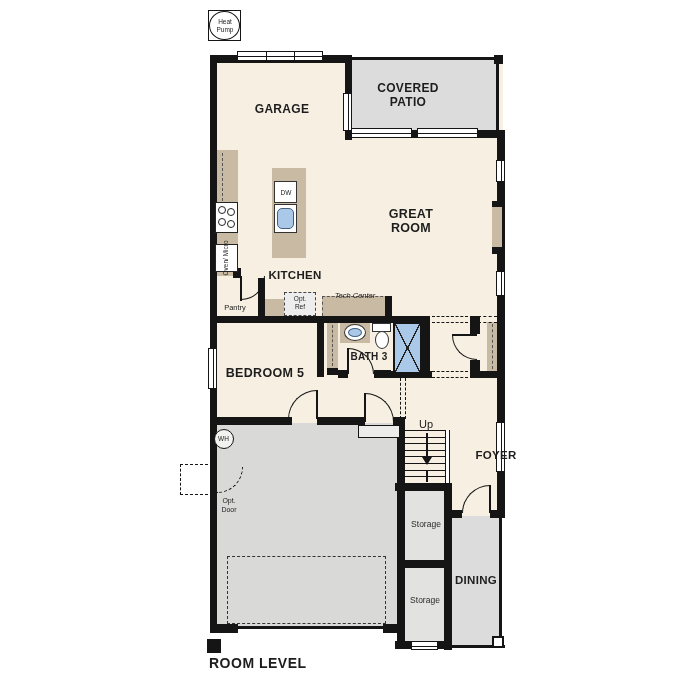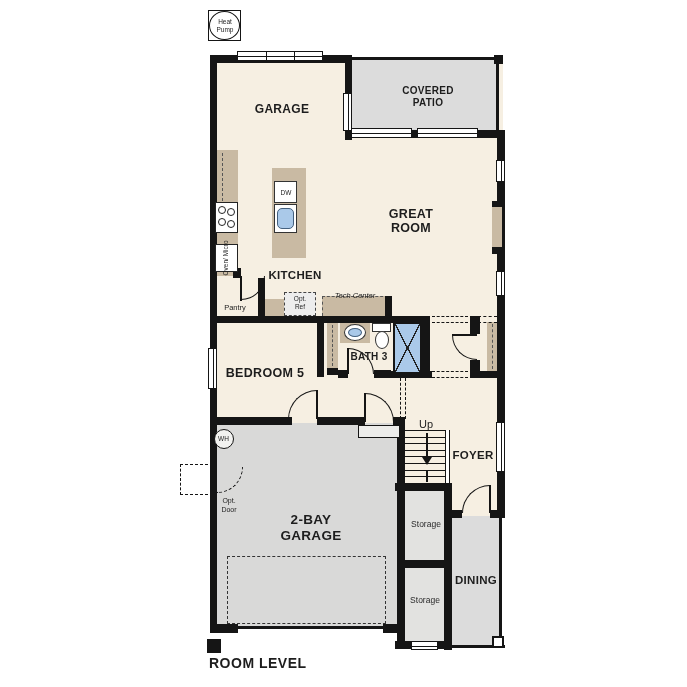--- a/index.html
+++ b/index.html
@@ -189,36 +189,32 @@
       <span style="display:block;">Heat</span>
       <span style="display:block;">Pump</span>
     </div>
   </div>
   <div class="abs" style="left:214px;top:429px;width:20px;height:20px;border:1.5px solid #151515;border-radius:50%;box-sizing:border-box;background:#f2f2f0;">
     <span class="lbl" style="left:8.5px;top:8.5px;font-size:6.5px;">WH</span>
   </div>
   <div class="abs" style="left:207px;top:639px;width:14px;height:14px;background:#151515;"></div>
 
   <div class="lbl room" style="left:282px;top:110px;font-size:12px;">GARAGE</div>
-  <div class="lbl room" style="left:428px;top:96px;font-size:10px;">
+  <div class="lbl room" style="left:408px;top:96px;font-size:12px;">
     <span style="display:block;">COVERED</span>
     <span style="display:block;">PATIO</span>
   </div>
   <div class="lbl room" style="left:411px;top:221px;font-size:12.5px;">
     <span style="display:block;text-align:right;">GREAT</span>
     <span style="display:block;">ROOM</span>
   </div>
   <div class="lbl room" style="left:295px;top:276px;font-size:11.5px;">KITCHEN</div>
   <div class="lbl room" style="left:369px;top:357px;font-size:10px;">BATH 3</div>
   <div class="lbl room" style="left:265px;top:373px;font-size:12.5px;">BEDROOM 5</div>
-  <div class="lbl room" style="left:311px;top:528px;font-size:13.5px;">
-    <span style="display:block;">2-BAY</span>
-    <span style="display:block;">GARAGE</span>
-  </div>
-  <div class="lbl room" style="left:473px;top:456px;font-size:11.5px;">FOYER</div>
+  <div class="lbl room" style="left:496px;top:456px;font-size:11.5px;">FOYER</div>
   <div class="lbl room" style="left:476px;top:581px;font-size:11.5px;">DINING</div>
 
   <div class="lbl small" style="left:235px;top:308px;">Pantry</div>
   <div class="lbl" style="left:300px;top:303px;font-size:6.5px;line-height:1.2;">
     <span style="display:block;">Opt.</span>
     <span style="display:block;">Ref</span>
   </div>
   <div class="lbl small" style="left:355px;top:296px;font-style:italic;">Tech Center</div>
   <div class="lbl" style="left:229px;top:505px;font-size:7px;line-height:1.3;">
     <span style="display:block;">Opt.</span>

